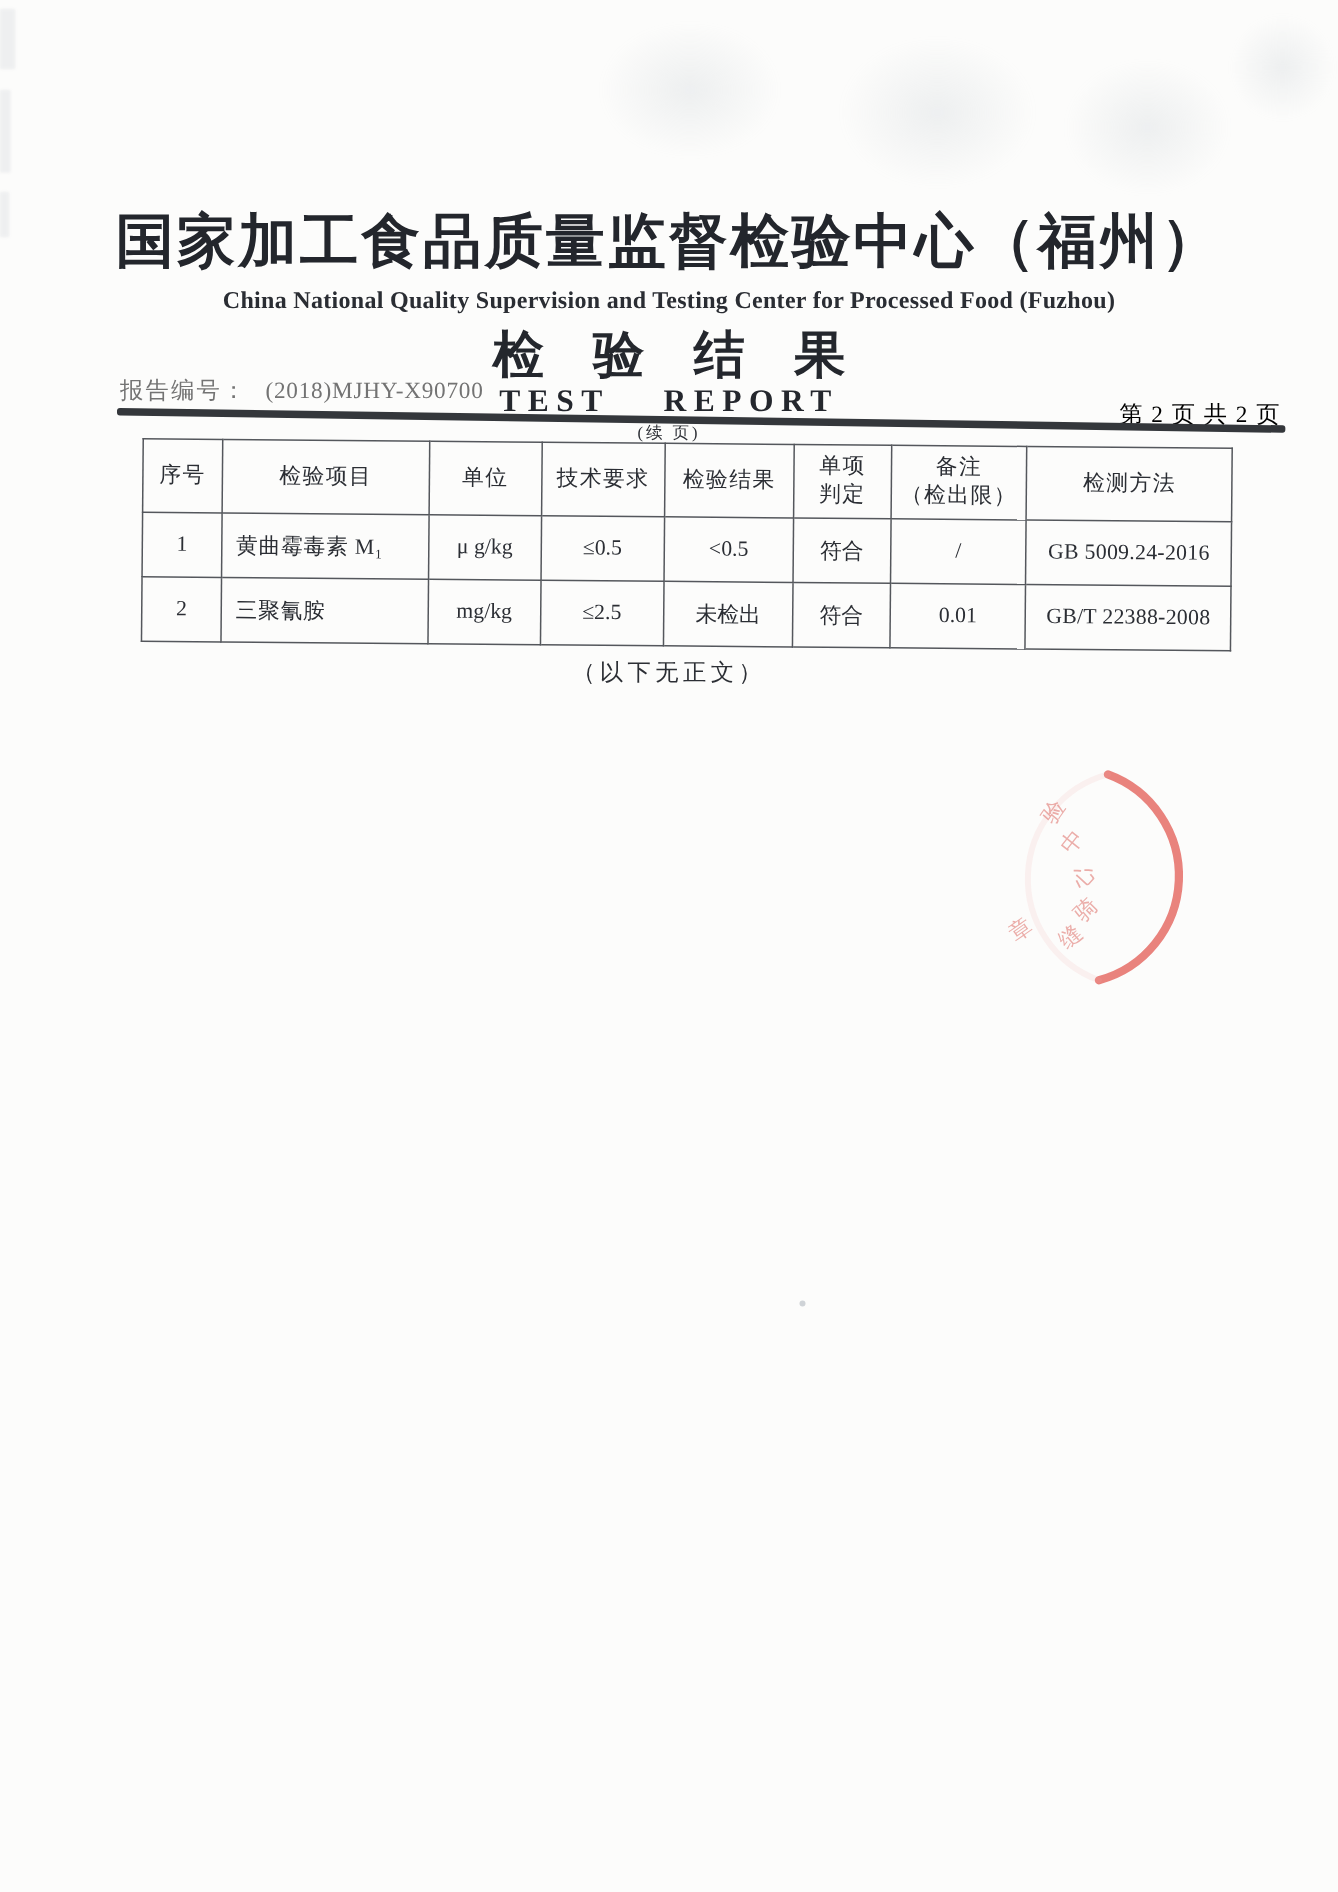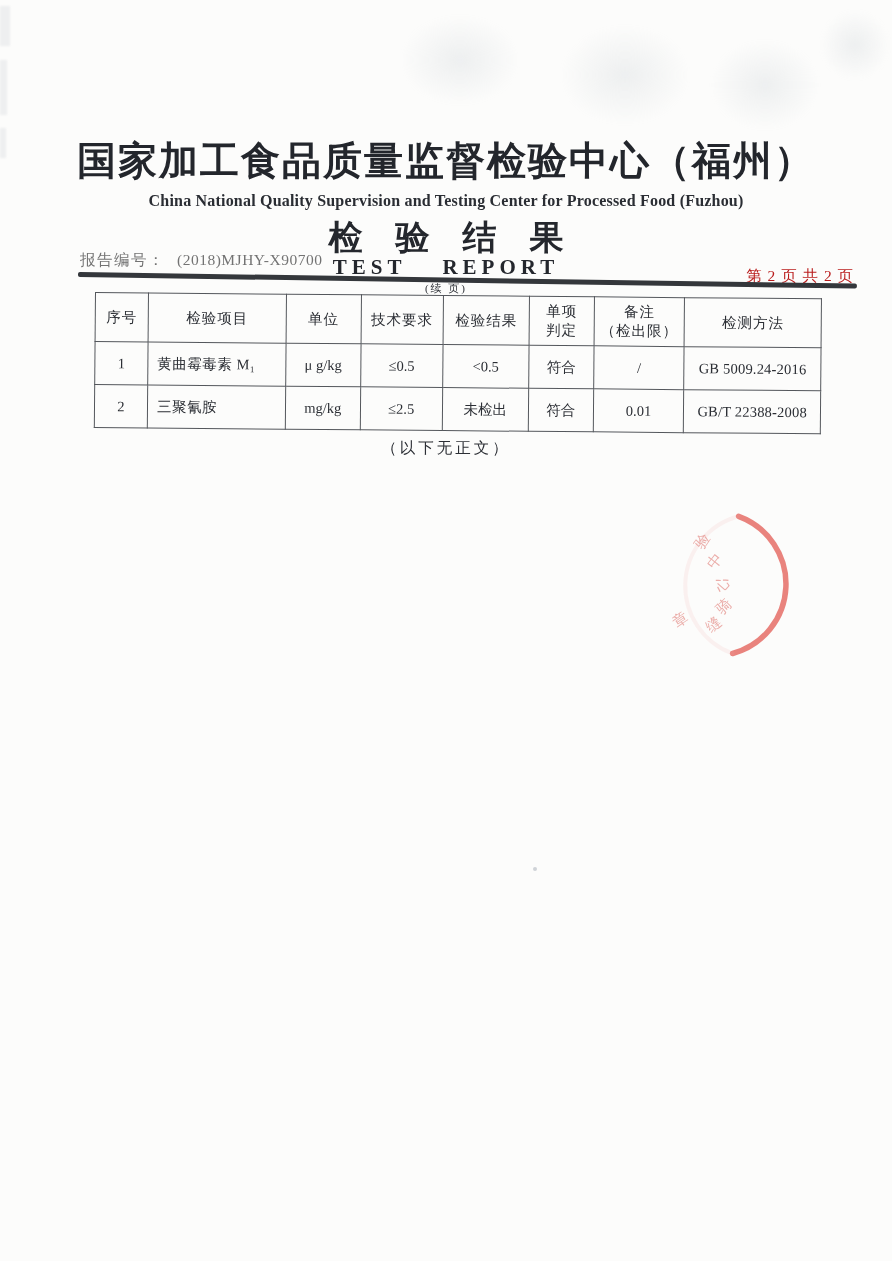--- a/index.html
+++ b/index.html
@@ -70,21 +70,21 @@
   .report-no-line {
     position: absolute; top: 250px; left: 80px;
     font-size: 15.5px; color: #737373;
   }
   .report-no-line .label { letter-spacing: 1.5px; }
   .report-no-line .value { margin-left: 12px; letter-spacing: 0.5px;
     font-family: "Liberation Serif","DejaVu Serif",serif; }
 
   .page-indicator {
     position: absolute; top: 266px; right: 38px;
-    font-size: 15.5px; letter-spacing: 1px; color: #b91c1c;
+    font-size: 15.5px; letter-spacing: 1px; color: #000000;
   }
 
   .rule {
     position: absolute; top: 272px; left: 78px;
     width: 779px; height: 4.5px;
     background: #34373b;
     transform: rotate(0.85deg);
     transform-origin: left center;
     border-radius: 2px;
   }

